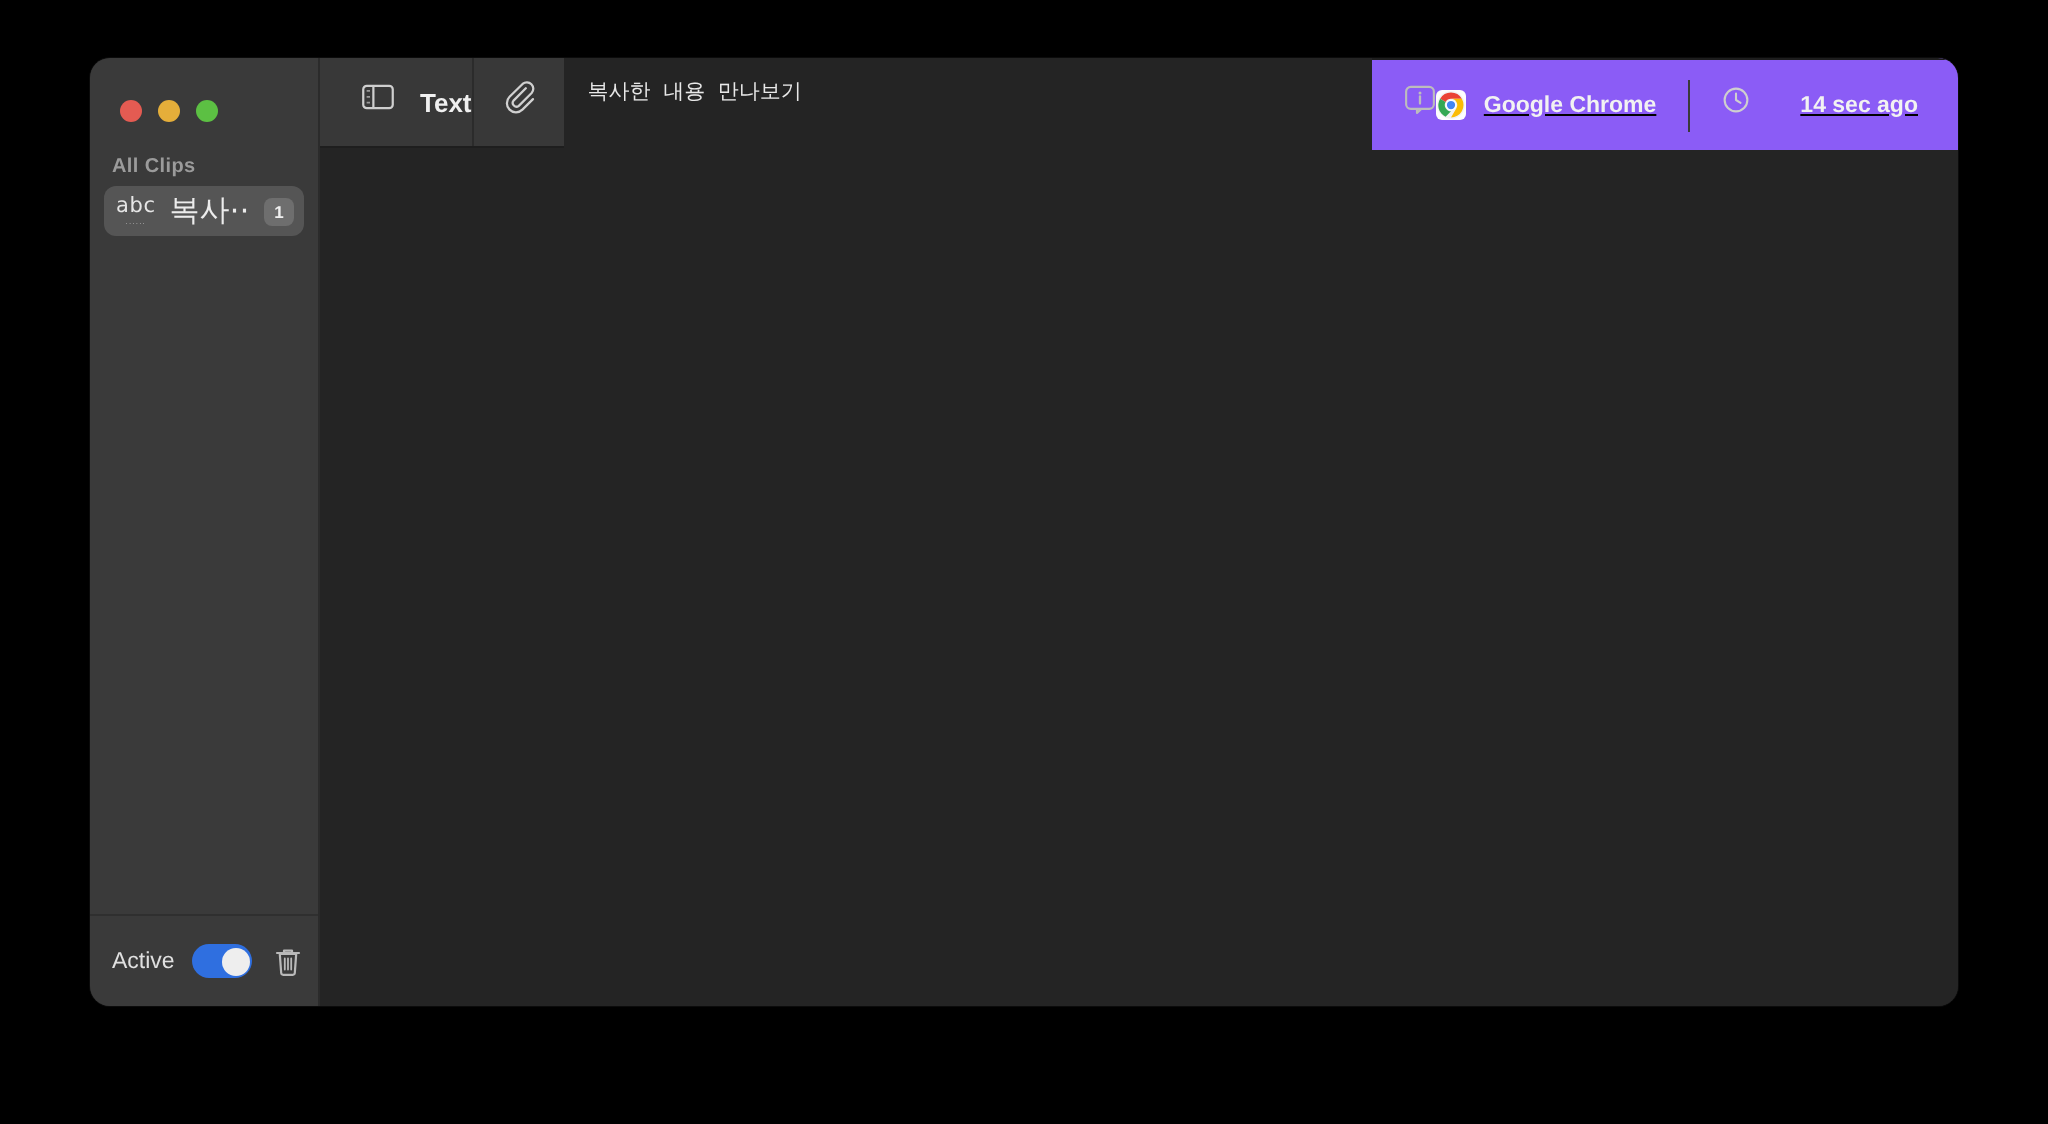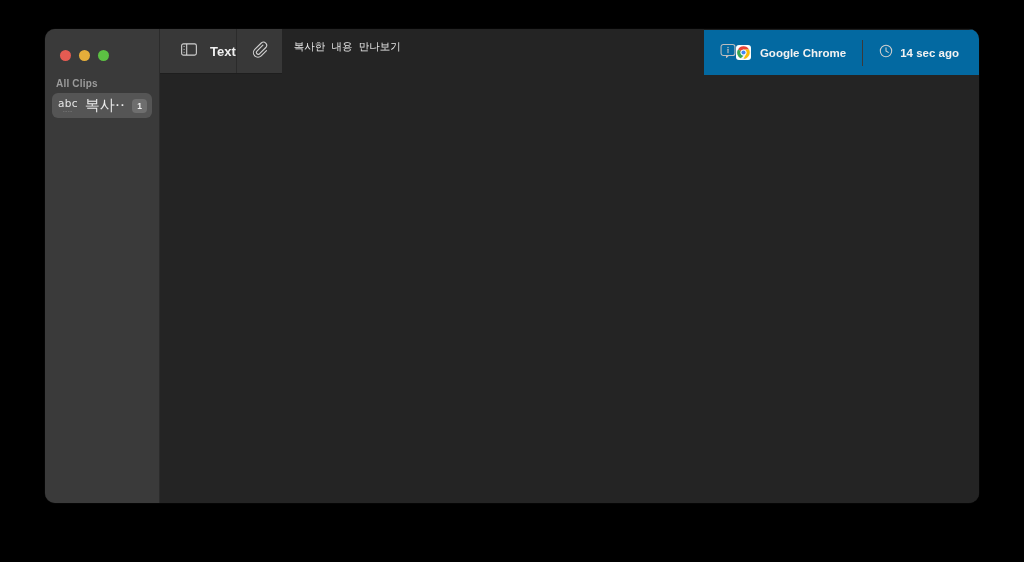--- a/index.html
+++ b/index.html
@@ -195,44 +195,45 @@
     font-family: Liberation Mono, monospace;
   }
   .content-text {
     color: #e8e8e8;
     font-size: 10.5px;
     line-height: 1.4;
   }
 
   #main-footer {
     height: 46px;
-    background: #0369a1;
+    background: #8b5cf6;
     border-top: 1px solid #1d1d1d;
     display: flex;
     align-items: center;
     flex: 0 0 auto;
+    text-decoration: underline;
   }
   .footer-left { padding-left: 16px; display: flex; align-items: center; }
   .footer-spacer { flex: 1 1 auto; }
   .footer-app {
     display: flex;
     align-items: center;
     gap: 9px;
     padding-right: 16px;
     height: 26px;
   }
   .footer-app-name {
     color: #f2f2f2;
     font-size: 11.5px;
     font-weight: 700;
   }
   .footer-time {
     display: flex;
     align-items: center;
-    gap: 7px;
+    gap: 25px;
     padding: 0 20px 0 16px;
     border-left: 1px solid #3a3a3a;
     height: 26px;
   }
   .footer-time-text {
     color: #f2f2f2;
     font-size: 11.5px;
     font-weight: 700;
   }
 
@@ -267,20 +268,34 @@
           <span class="abc-text">abc</span>
           <span class="abc-dots">......</span>
         </span>
         <span class="clip-title">복사⋯</span>
         <span class="clip-badge">1</span>
       </div>
     </div>
 
     <div class="sidebar-spacer"></div>
 
+    <div id="sidebar-footer">
+      <span class="active-label">Active</span>
+      <div class="toggle">
+        <div class="knob"></div>
+      </div>
+      <span class="trash-btn">
+        <svg width="14" height="16" viewBox="0 0 14 16">
+          <path d="M1.5 3.5h11" stroke="#b9b9b9" stroke-width="1.1" stroke-linecap="round"></path>
+          <path d="M5 3.5V2.3h4V3.5" fill="none" stroke="#b9b9b9" stroke-width="1.1" stroke-linejoin="round"></path>
+          <path d="M2.9 3.9h8.2l-0.7 9.6a1 1 0 0 1-1 0.9H4.6a1 1 0 0 1-1-0.9z" fill="none" stroke="#b9b9b9" stroke-width="1.1" stroke-linejoin="round"></path>
+          <path d="M5.4 6.2v5.6M7 6.2v5.6M8.6 6.2v5.6" stroke="#b9b9b9" stroke-width="0.9" stroke-linecap="round"></path>
+        </svg>
+      </span>
+    </div>
   </div>
 
   <div id="main">
 
     <div id="main-header">
       <div class="hdr-left">
         <span>
           <svg width="16" height="13" viewBox="0 0 18 14">
             <rect x="0.7" y="0.7" width="16.6" height="12.6" rx="2" ry="2" fill="none" stroke="#cfcfcf" stroke-width="1.25"></rect>
             <line x1="6.4" y1="0.7" x2="6.4" y2="13.3" stroke="#cfcfcf" stroke-width="1.25"></line>

